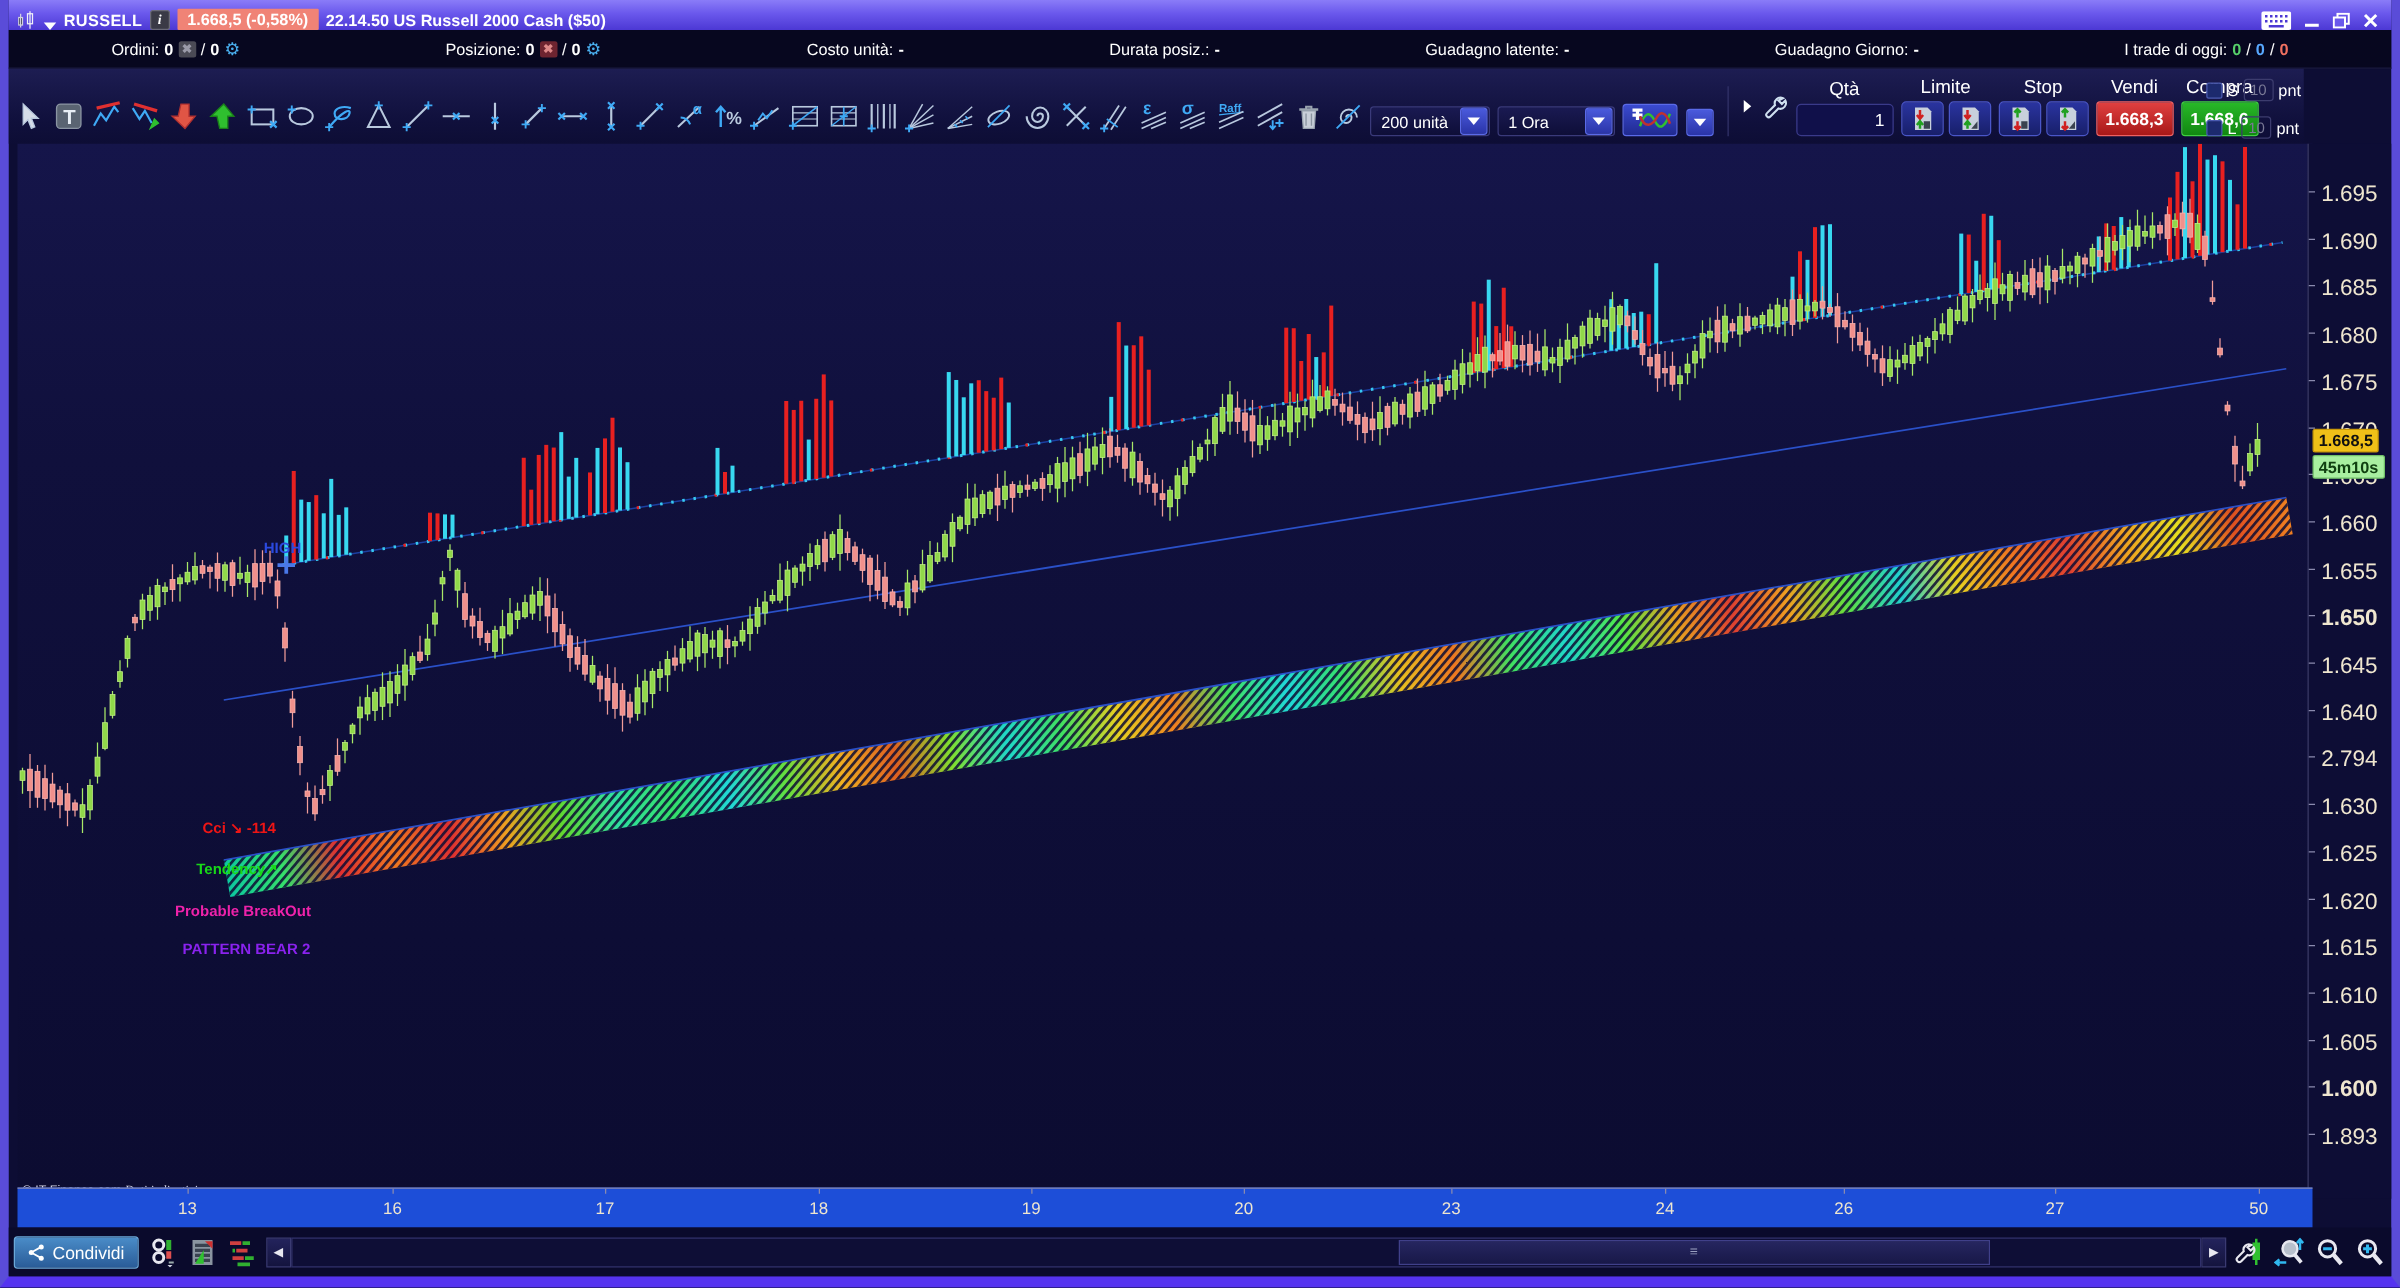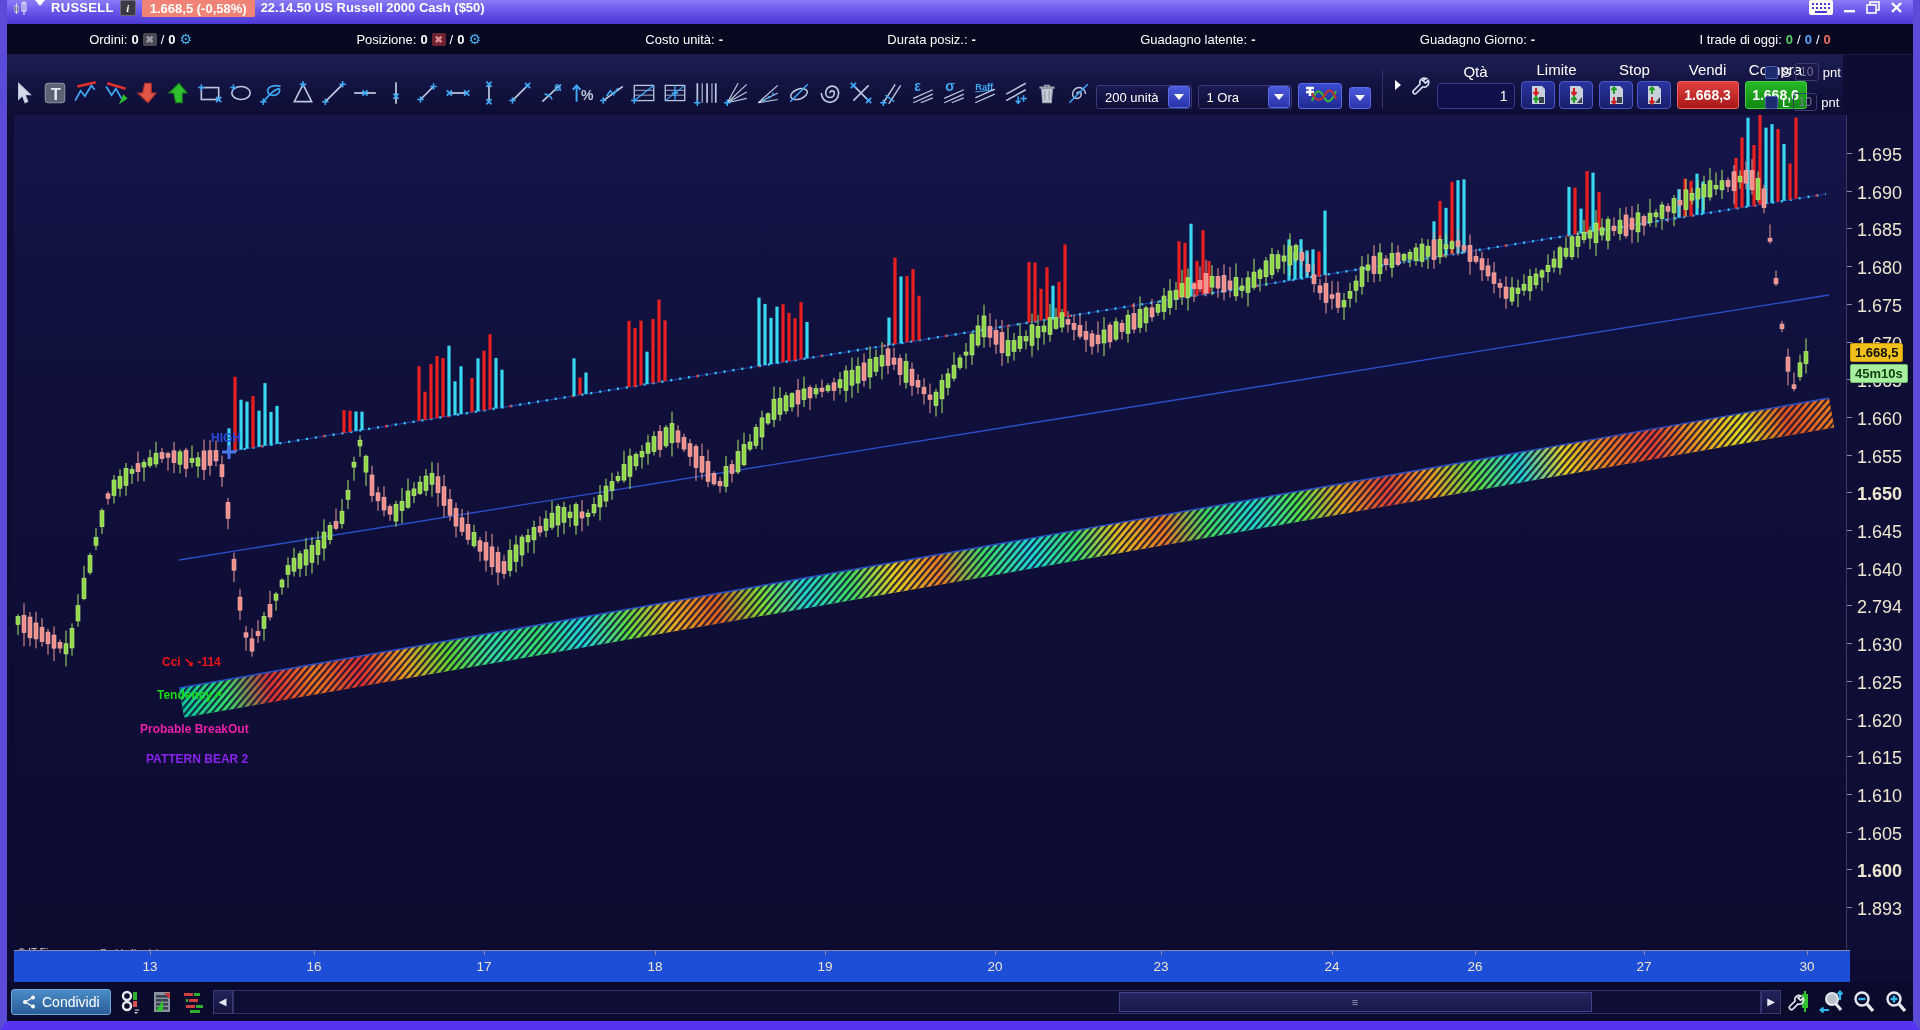--- a/index.html
+++ b/index.html
@@ -4,21 +4,21 @@
 <style>
   * { margin:0; padding:0; box-sizing:border-box; }
   html,body { width:1920px; height:1030px; overflow:hidden; background:#0b0b30;
     font-family:"Liberation Sans", sans-serif; }
   .window { position:absolute; inset:0; border-left:7px solid #5a4cd8; border-right:7px solid #5a4cd8;
     border-bottom:9px solid #5533f0; background:#0d0d34; }
 
   
   .titlebar { position:absolute; left:0; top:0; right:0; height:24px;
     background:linear-gradient(#8a7cf8 0%, #6a58ec 45%, #4c38d4 100%);
-    display:flex; align-items:flex-start; gap:6px; padding:0 6px; color:#fff; }
+    display:flex; align-items:flex-end; gap:6px; padding:0 6px; color:#fff; }
   .titlebar .sym { font-weight:bold; font-size:13px; letter-spacing:.3px; }
   .caret { width:0; height:0; border-left:5px solid transparent; border-right:5px solid transparent; border-top:6px solid #fff; }
   .info-btn { background:#3a3a46; border:1px solid #6a6a78; color:#fff; font-size:11px; font-weight:bold;
     width:16px; height:16px; text-align:center; line-height:14px; border-radius:2px; font-family:"Liberation Serif",serif; font-style:italic; }
   .price-chip { background:#f08376; color:#fff; font-weight:bold; font-size:13px; padding:1px 8px; border-radius:1px; }
   .title-desc { font-weight:bold; font-size:13px; }
   .win-controls { margin-left:auto; display:flex; align-items:center; gap:10px; padding-right:4px; }
   .win-controls svg { display:block; }
 
   
@@ -1377,21 +1377,21 @@
       <span class="ttick" style="left: 981px;">20</span>
       <span class="ttick-mark" style="left: 1147px;"></span>
       <span class="ttick" style="left: 1147px;">23</span>
       <span class="ttick-mark" style="left: 1318px;"></span>
       <span class="ttick" style="left: 1318px;">24</span>
       <span class="ttick-mark" style="left: 1461px;"></span>
       <span class="ttick" style="left: 1461px;">26</span>
       <span class="ttick-mark" style="left: 1630px;"></span>
       <span class="ttick" style="left: 1630px;">27</span>
       <span class="ttick-mark" style="left: 1793px;"></span>
-      <span class="ttick" style="left: 1793px;">30</span>
+      <span class="ttick" style="left: 1793px;">50</span>
     </div>
 
   <div class="bottombar">
     <span class="share-btn">
       <svg width="14" height="14" viewBox="0 0 14 14">
         <circle cx="3" cy="7" r="2" fill="#fff"></circle>
           <circle cx="11" cy="2.5" r="2" fill="#fff"></circle>
           <circle cx="11" cy="11.5" r="2" fill="#fff"></circle>
         <path d="M3 7 L11 2.5 M3 7 L11 11.5" stroke="#fff" stroke-width="1.4"></path>
       </svg>

